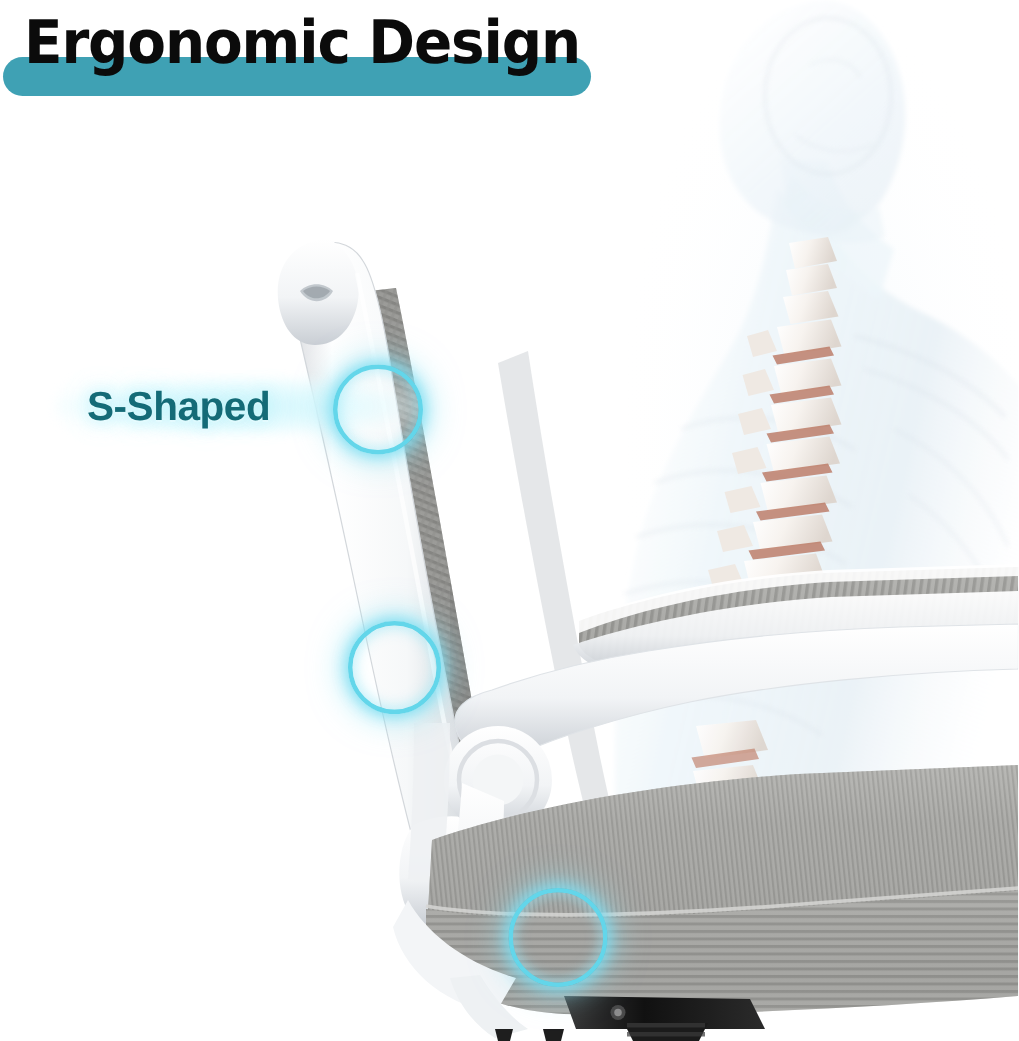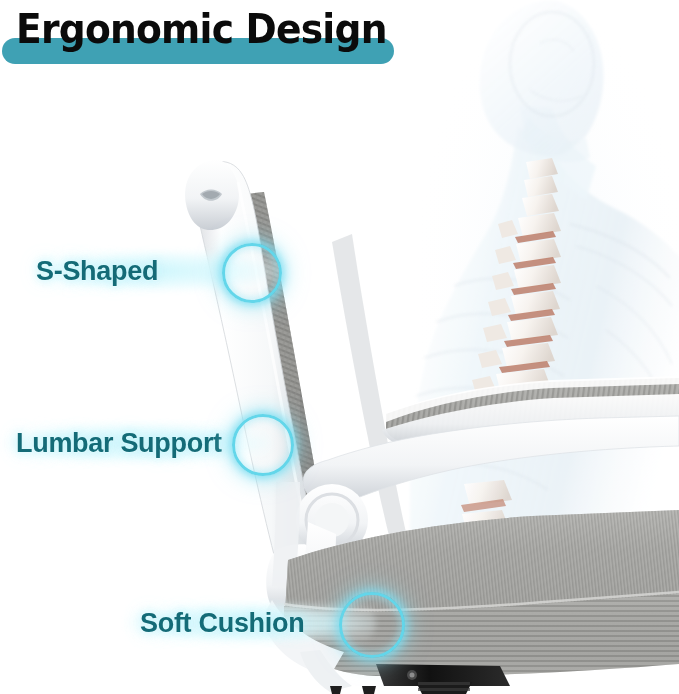--- a/index.html
+++ b/index.html
@@ -131,21 +131,21 @@
                 inset 0 0 9px 2px rgba(140,226,244,0.45);
     background: radial-gradient(circle at center,
                 rgba(255,255,255,0) 55%,
                 rgba(190,240,250,0.18) 80%,
                 rgba(255,255,255,0) 100%);
   }
 
   
   #callout-s-shaped { left: 36px; top: 245px; }
   #callout-s-shaped .callout-glow { width: 245px; }
-  #callout-s-shaped .callout-label { }
+  #callout-s-shaped .callout-label { margin-left: 22px; }
   #ring-s-shaped { left: 222px; top: 243px; width: 54px; height: 54px; }
 
   #callout-lumbar { left: 4px; top: 417px; }
   #callout-lumbar .callout-glow { width: 268px; }
   #callout-lumbar .callout-label { margin-left: 12px; }
   #ring-lumbar { left: 232px; top: 414px; width: 56px; height: 56px; }
 
   #callout-cushion { left: 126px; top: 597px; }
   #callout-cushion .callout-glow { width: 250px; }
   #callout-cushion .callout-label { margin-left: 14px; }
@@ -483,25 +483,17 @@
       <path d="M182 556 L 196 556 L 194 564 L 184 564 Z" fill="#1e1e1e"></path>
     </svg>
   </div>
 
   <div class="callout" id="callout-s-shaped">
     <div class="callout-glow"></div>
     <div class="callout-label">S-Shaped</div>
   </div>
   <div class="ring" id="ring-s-shaped"></div>
 
-  <div class="callout" id="callout-lumbar">
-    <div class="callout-glow"></div>
-    <div class="callout-label">Lumbar Support</div>
-  </div>
   <div class="ring" id="ring-lumbar"></div>
 
-  <div class="callout" id="callout-cushion">
-    <div class="callout-glow"></div>
-    <div class="callout-label">Soft Cushion</div>
-  </div>
   <div class="ring" id="ring-cushion"></div>
 
 </div>
 
 </body></html>

